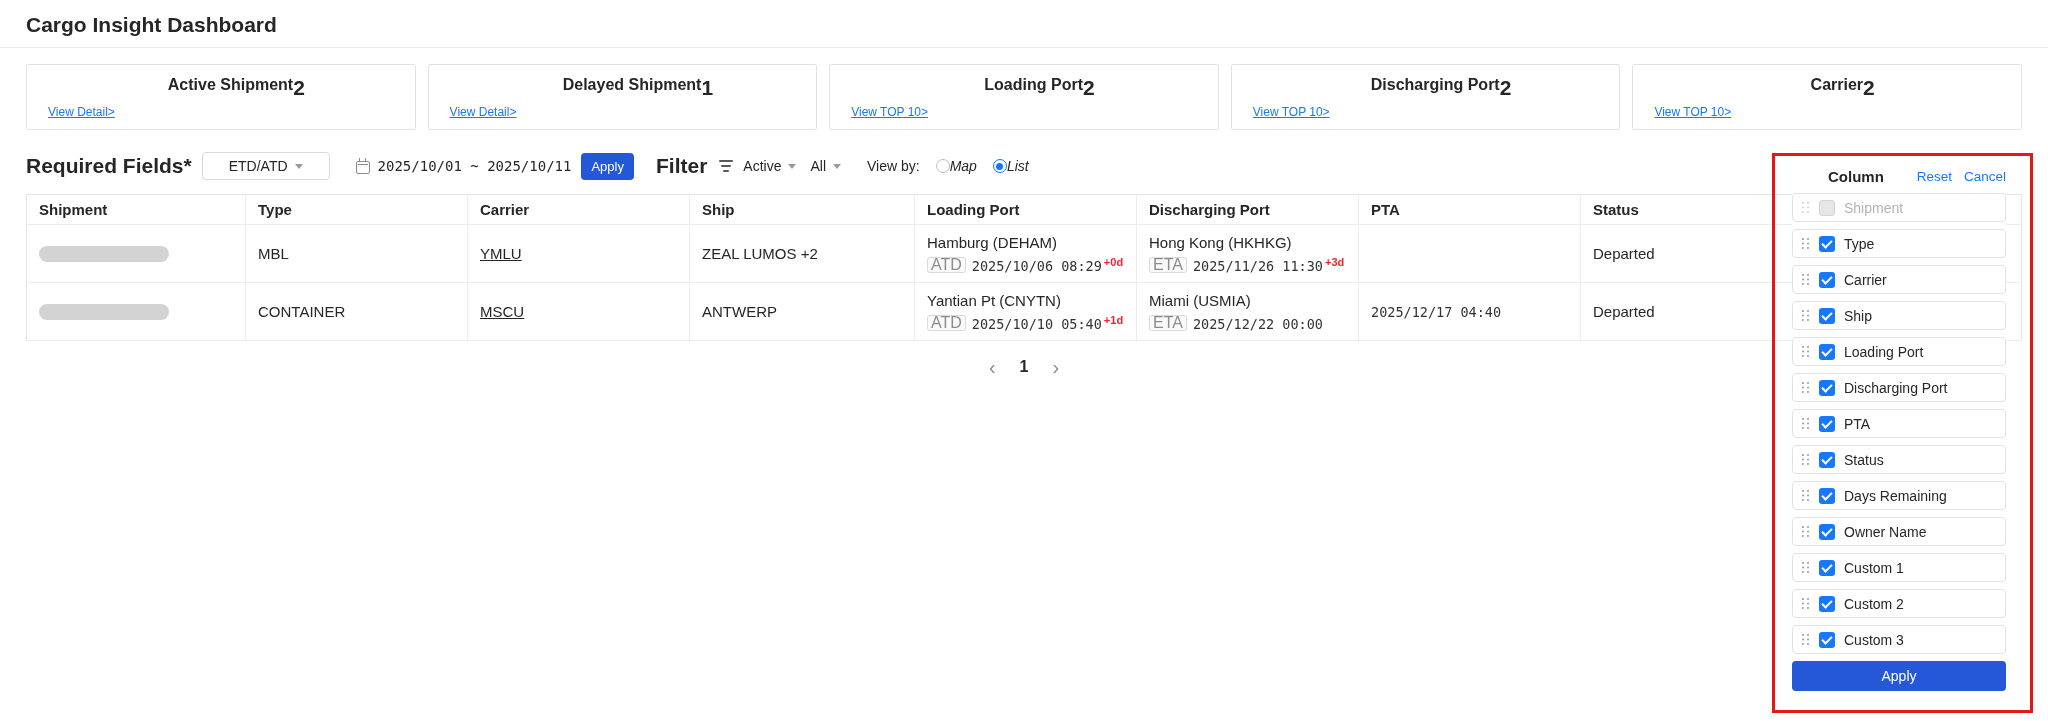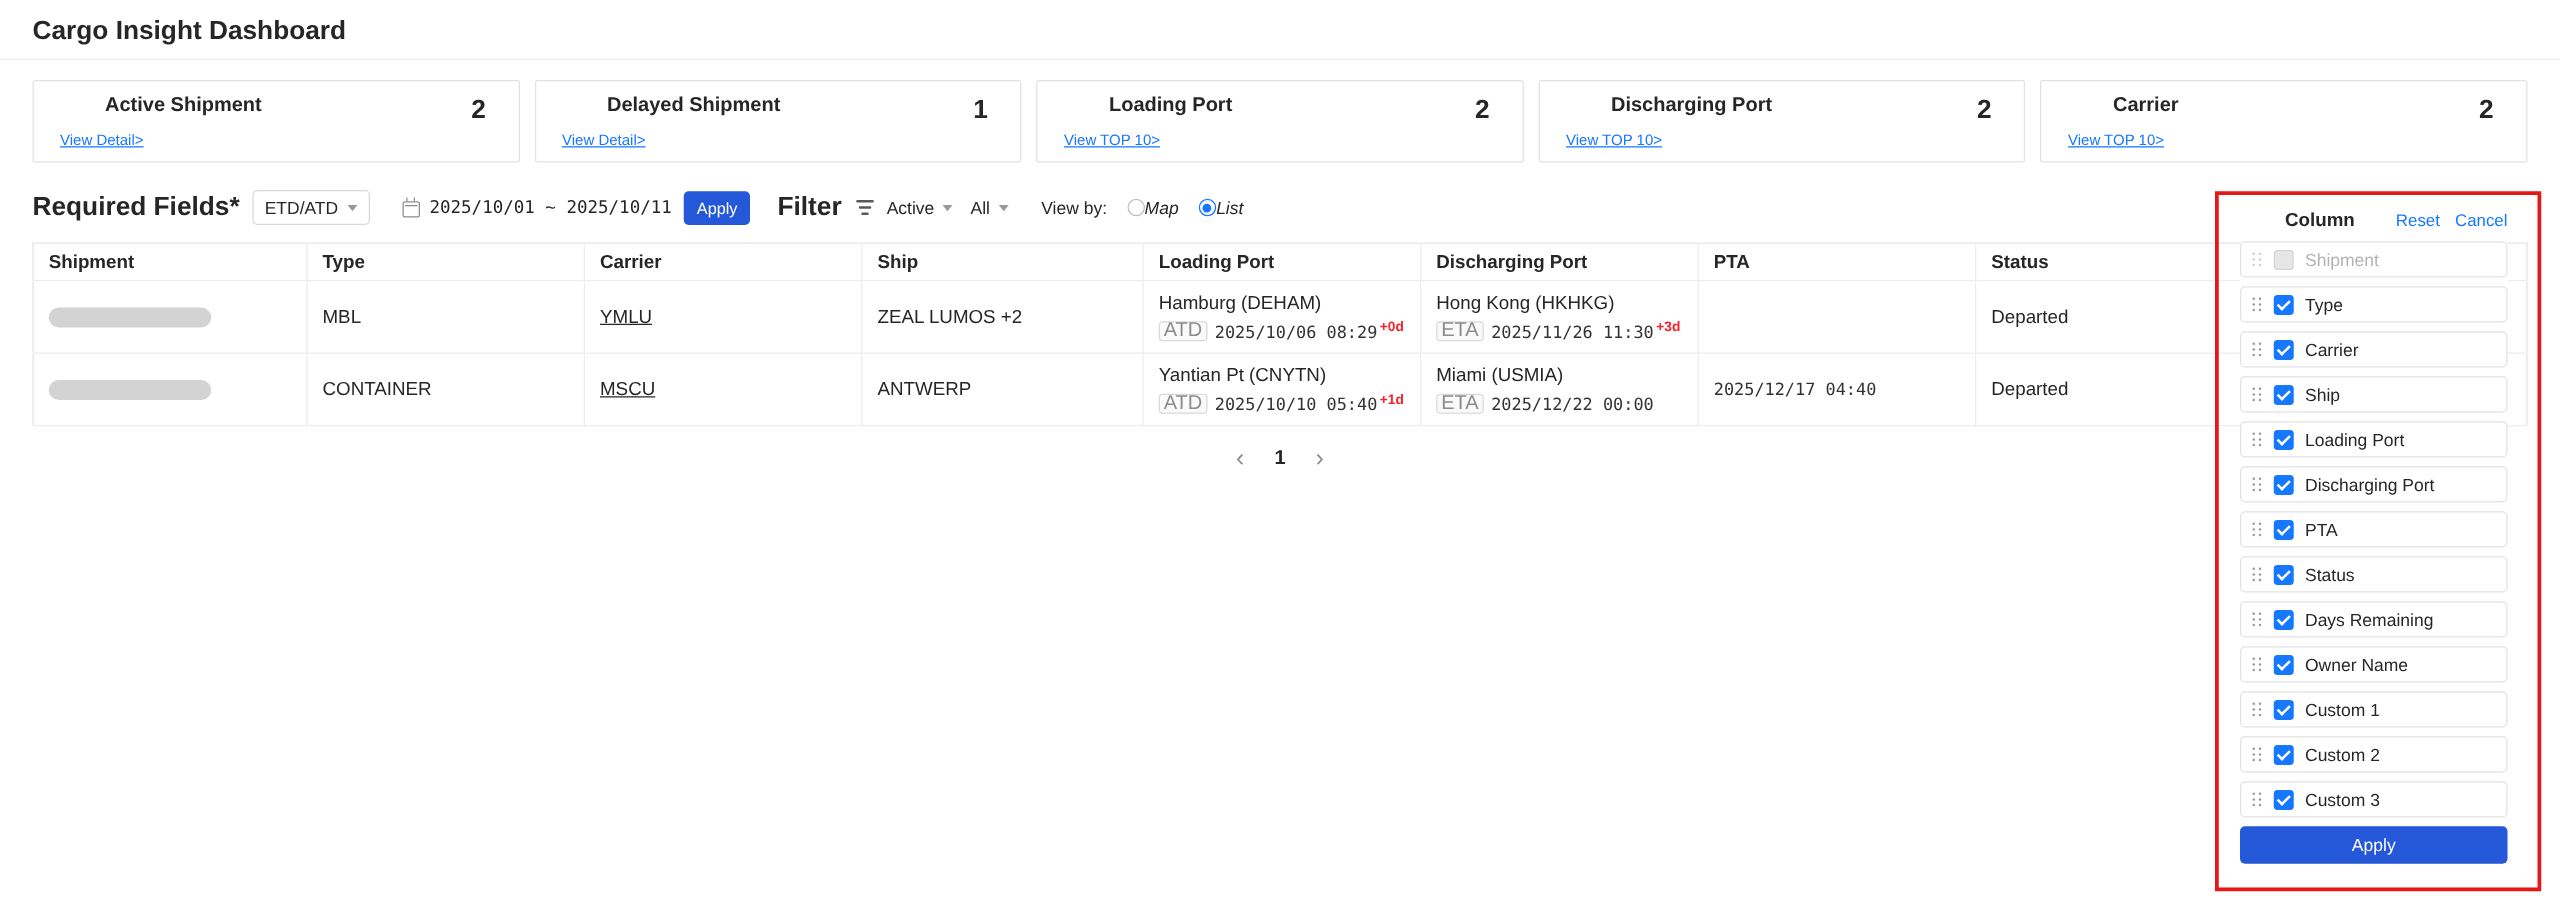--- a/index.html
+++ b/index.html
@@ -15,28 +15,28 @@
     width:2048px;height:721px;position:relative;overflow:hidden;
     background:#fff;color:var(--text);
     font-family:"Liberation Sans",sans-serif;
   }
   
   .page-header{padding:13px 26px 10px;border-bottom:1px solid #ededed;}
   .page-title{font-size:21px;font-weight:700;}
   
   .stats{display:flex;gap:12px;margin:16px 26px 0;}
   .card{flex:1;border:1px solid #e2e2e2;border-radius:2px;height:66px;padding:11px 26px 9px 21px;background:#fff;}
-  .card-top{display:flex;justify-content:space-between;align-items:flex-start;margin-left:36px;}
+  .card-top{display:flex;justify-content:center;align-items:flex-start;margin-left:36px;}
   .card-label{font-size:16px;font-weight:700;}
   .card-value{font-size:21px;font-weight:700;}
   .card-link{display:inline-block;margin-top:5px;font-size:12px;color:var(--link);text-decoration:underline;cursor:pointer;}
   
   .controls{display:flex;align-items:center;gap:10px;margin:20px 26px 0;height:32px;font-size:14px;}
   .strong{font-weight:700;font-size:21px;}
-  .select{display:flex;align-items:center;gap:7px;border:1px solid #d9d9d9;border-radius:4px;padding:5px 9px;background:#fff;cursor:pointer;}
+  .select{display:flex;align-items:center;gap:7px;border:1px solid #d9d9d9;border-radius:4px;padding:5px 26px;background:#fff;cursor:pointer;}
   .select.borderless{border:none;padding:5px 2px;}
   .caret{width:0;height:0;border-left:4px solid transparent;border-right:4px solid transparent;border-top:5px solid #999;}
   .datepicker{display:flex;align-items:center;gap:8px;margin-left:16px;cursor:pointer;}
   .mono{font-family:"DejaVu Sans Mono",monospace;font-size:14px;}
   .btn-primary{background:var(--blue);color:#fff;border:none;border-radius:4px;font-size:13px;padding:6px 10px;cursor:pointer;font-family:inherit;}
   .filter-lbl{margin-left:12px;}
   .filter-icon{display:inline-flex;flex-direction:column;gap:3px;align-items:center;margin-right:3px;}
   .filter-icon i{display:block;height:2px;background:#595959;border-radius:1px;}
   .filter-icon i:nth-child(1){width:14px;}
   .filter-icon i:nth-child(2){width:10px;}

